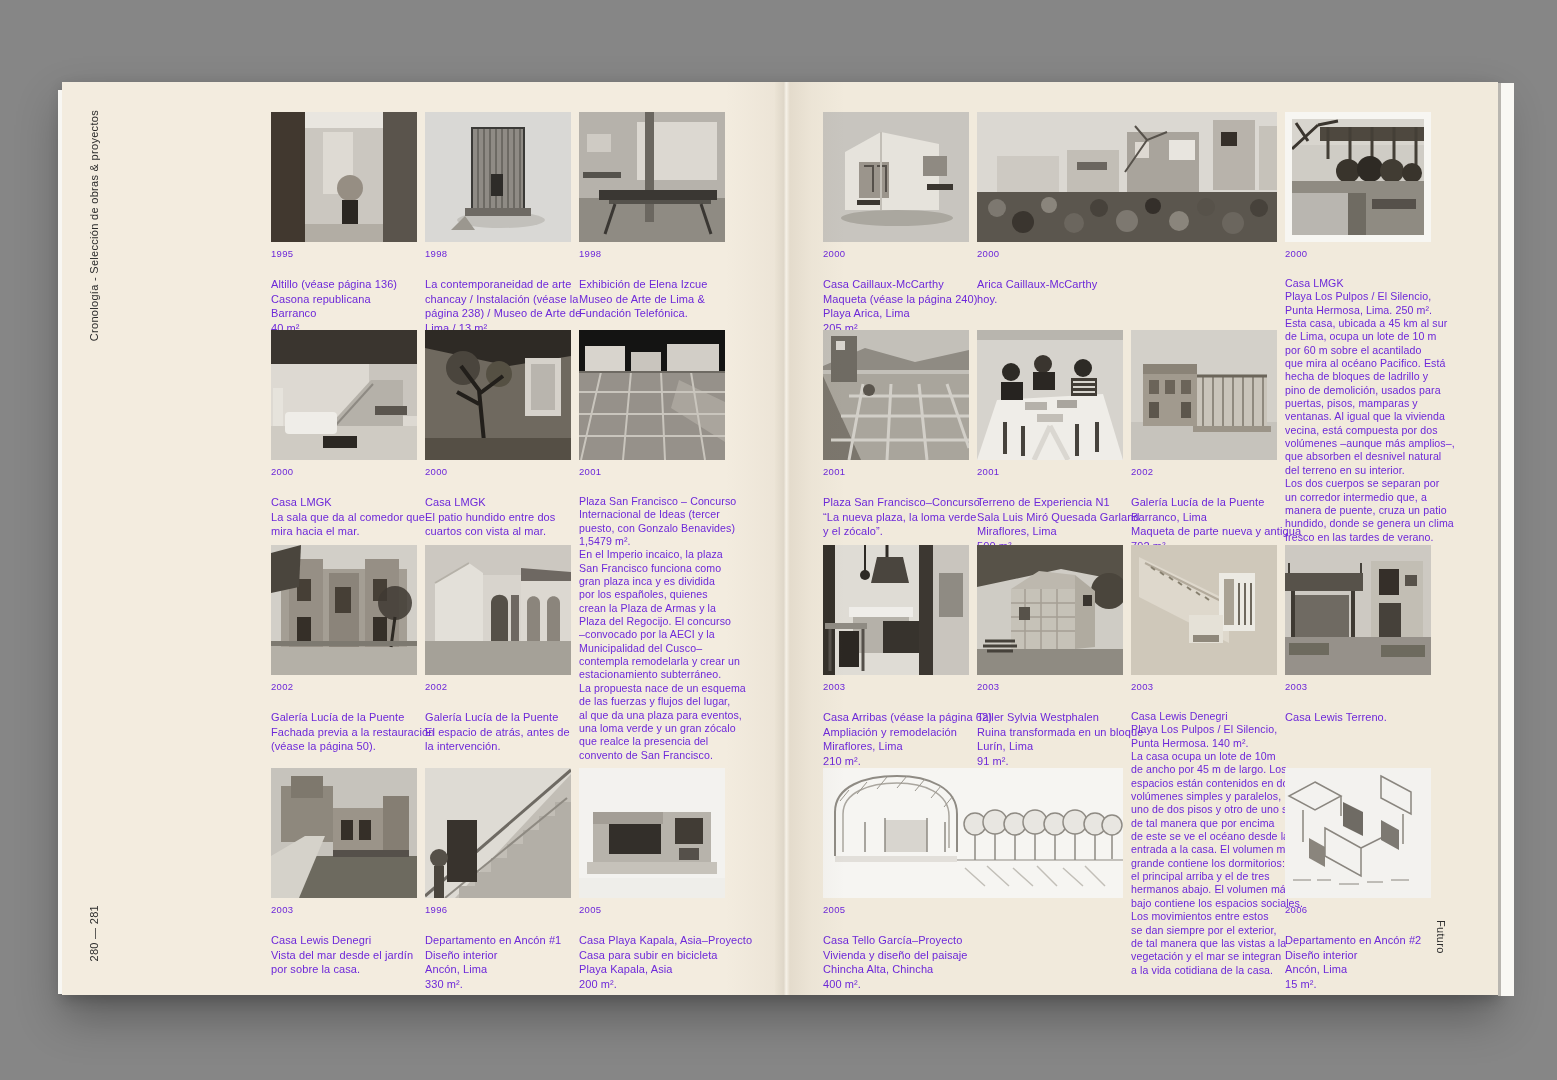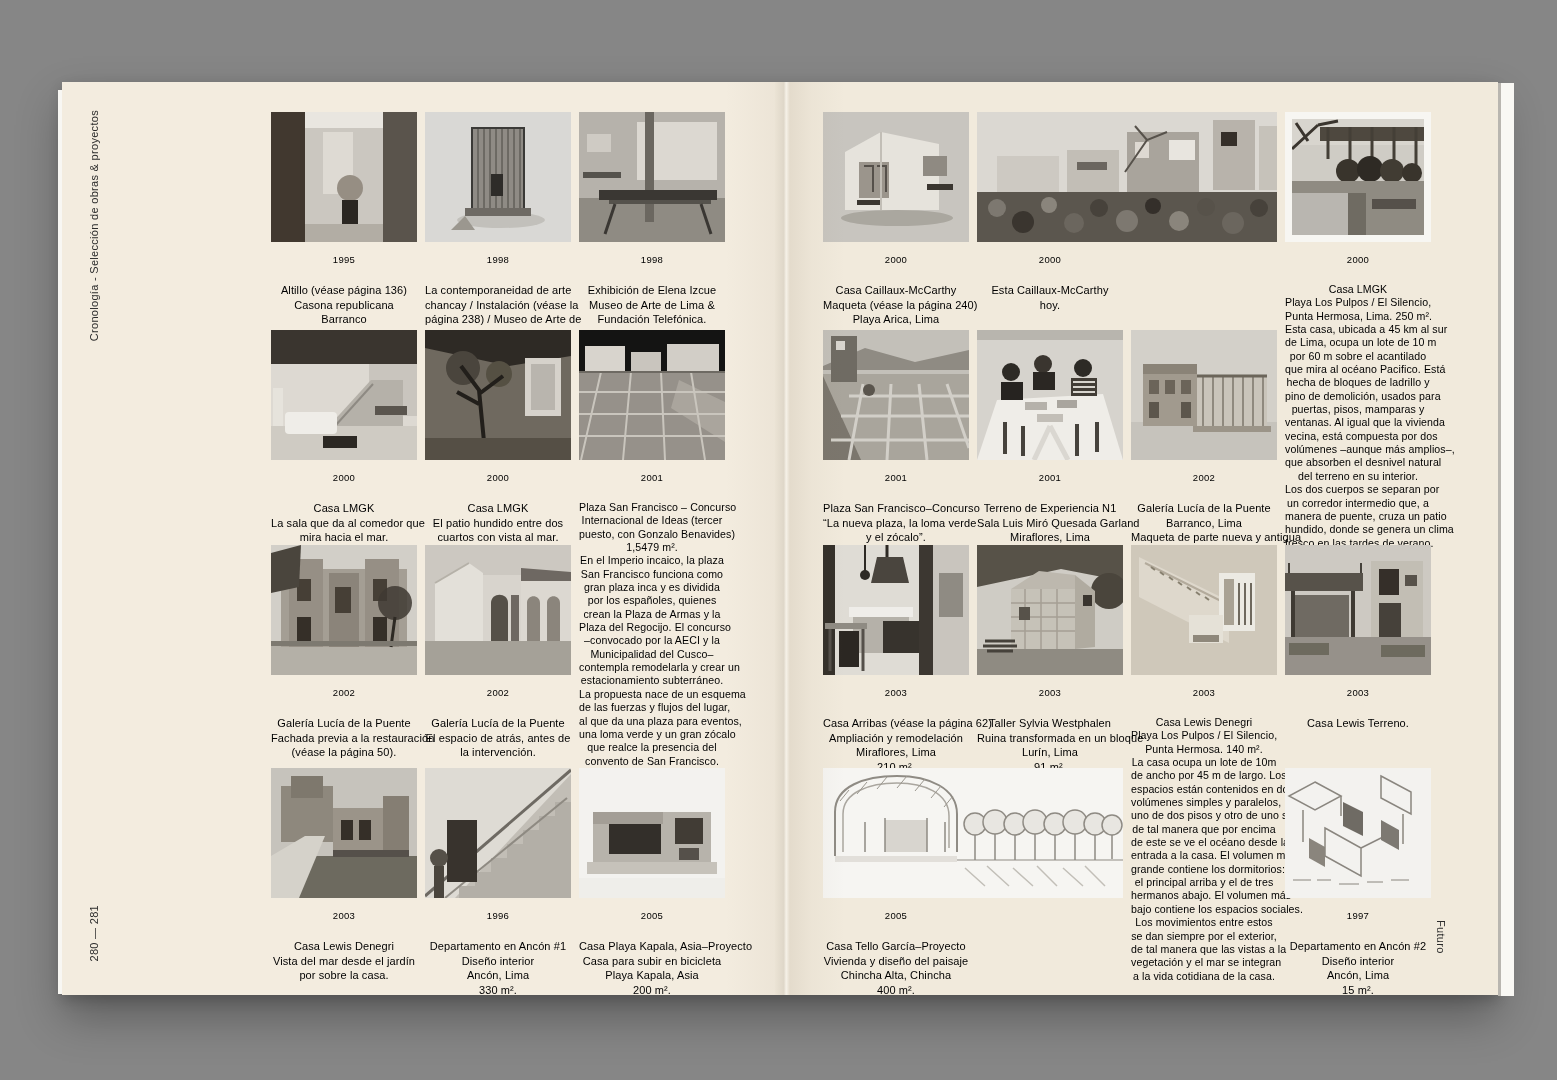--- a/index.html
+++ b/index.html
@@ -29,21 +29,21 @@
 
   .c1{grid-column:1}.c2{grid-column:2}.c3{grid-column:3}.c4{grid-column:4}
   .c1-2{grid-column:1/3}.c2-3{grid-column:2/4}
   .ri1{grid-row:1}.rc1{grid-row:2}.ri2{grid-row:3}.rc2{grid-row:4}
   .ri3{grid-row:5}.rc3{grid-row:6}.ri4{grid-row:7}.rc4{grid-row:8}
   .rc2-3{grid-row:4/7}.rc1-2{grid-row:2/5}.rc3-4{grid-row:6/9}
 
   .img{overflow:hidden;background:#c9c6c0;}
   .img svg{display:block;width:100%;height:100%;}
   .img-framed{background:#f7f6f2;padding:7px;box-sizing:border-box;}
-  .cap{padding-top:12px;color:#000000;overflow:visible;text-align:center;}
+  .cap{padding-top:6px;color:#6d28d9;overflow:visible;}
   .year{font-size:9.5px;letter-spacing:0.3px;margin-bottom:8px;white-space:pre;}
   .cap-text{font-size:11px;line-height:1.32;white-space:pre;letter-spacing:0.1px;margin-top:18px;}
   .cap-long .cap-text{font-size:10.6px;line-height:1.26;}
 </style>
 </head>
 <body>
 
 <div class="stage">
   <div class="book">
     <div class="edge-left"></div>
@@ -351,21 +351,21 @@
               <circle cx="150" cy="109" r="11" fill="#7d7870"></circle>
               <circle cx="176" cy="94" r="8" fill="#342f2a"></circle>
               <circle cx="202" cy="109" r="10" fill="#8a857c"></circle>
               <circle cx="229" cy="95" r="9" fill="#57524a"></circle>
               <circle cx="256" cy="111" r="11" fill="#6b665e"></circle>
               <circle cx="282" cy="96" r="9" fill="#47423b"></circle>
             </svg>
         </div>
         <div class="cap c2 rc1">
           <div class="year">2000</div>
-          <div class="cap-text">Esta Caillaux-McCarthy
+          <div class="cap-text">Arica Caillaux-McCarthy
 hoy.</div>
         </div>
 
         <div class="img img-framed c4 ri1">
           <svg viewBox="0 0 132 116" preserveAspectRatio="none">
               <rect width="132" height="116" fill="#cfccc5"></rect>
               <rect width="132" height="26" fill="#d8d5ce"></rect>
               <path d="M28 8h104v14H28Z" fill="#4e483f"></path>
               <path d="M36 8v32M58 8v36M80 8v38M102 8v40M124 8v42" stroke="#443f37" stroke-width="3"></path>
               <circle cx="56" cy="52" r="12" fill="#39342c"></circle>
@@ -624,21 +624,21 @@
                 <path d="M76 80l28-14"></path>
                 <path d="M18 42v32M118 46v30M56 28v20"></path>
               </g>
               <path d="M58 34l20 10v24l-20-10Z" fill="#6f6b64"></path>
               <path d="M96 52l18 10v20l-18-10Z" fill="#7d7972"></path>
               <path d="M24 70l16 9v20l-16-9Z" fill="#8a857d"></path>
               <path d="M8 112h18M32 112h14M54 116h20M82 114h16M106 112h18" stroke="#8a867f" stroke-width="1"></path>
             </svg>
         </div>
         <div class="cap c4 rc4">
-          <div class="year">1997</div>
+          <div class="year">2006</div>
           <div class="cap-text">Departamento en Ancón #2
 Diseño interior
 Ancón, Lima
 15 m².</div>
         </div>
 
       </div>
     </div>
 
     <div class="gutter"></div>

